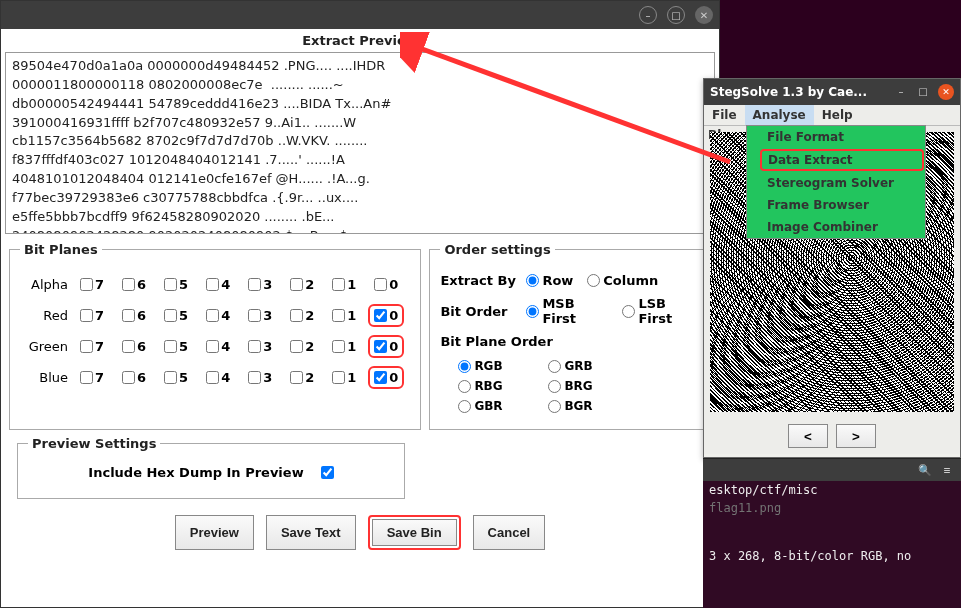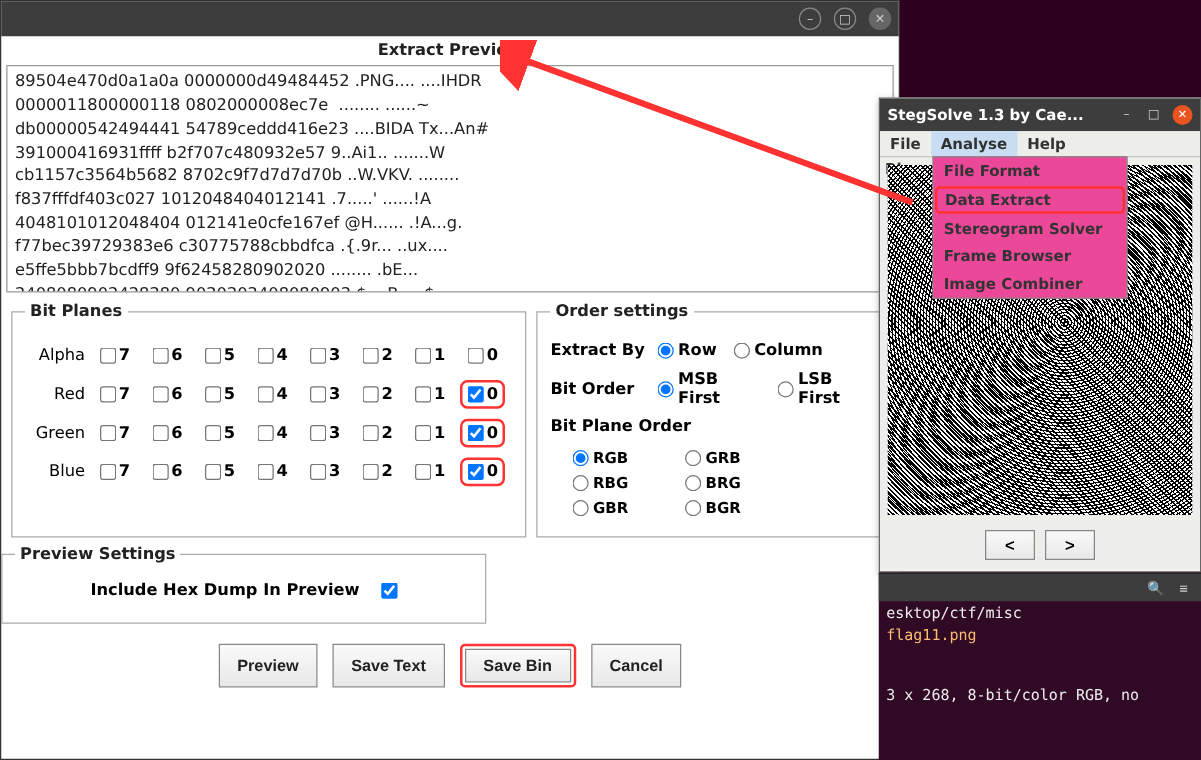--- a/index.html
+++ b/index.html
@@ -16,42 +16,42 @@
 legend { font-weight: bold; font-size: 13px; padding: 0 4px; color: #222; }
 .bit-planes { width: 388px; }
 .order-settings { flex: 1; }
 .bp-row { display: flex; align-items: center; margin: 8px 0; }
 .bp-label { width: 54px; text-align: right; font-weight: normal; padding-right: 6px; font-size: 13px; }
 .bp-cell { display: flex; align-items: center; gap: 2px; margin-right: 6px; }
 .bp-cell input { margin: 0; }
 .bp-num { font-weight: bold; font-size: 13px; }
 .highlight-col { border: 2px solid #ff3232; border-radius: 6px; padding: 2px 4px; }
 .nohl { padding: 2px 4px; border: 2px solid transparent; }
-.preview-settings { margin: 6px 8px 0 0; width: 388px; }
+.preview-settings { margin: 6px 8px 0 16px; width: 388px; }
 .preview-settings .ps-row { display: flex; align-items: center; justify-content: center; gap: 17px; font-weight: bold; font-size: 13px; padding: 6px 0; }
 .os-row { display: flex; align-items: center; gap: 8px; margin: 8px 0; font-size: 13px; }
 .os-row .lbl { font-weight: bold; min-width: 78px; }
 .radio-group { display: flex; gap: 14px; align-items: center; }
 .radio-item { display: flex; align-items: center; gap: 3px; font-weight: bold; }
 .bpo-title { font-weight: bold; margin-top: 0; font-size: 13px; }
 .bpo-grid { display: grid; grid-template-columns: 80px 80px; gap: 6px 10px; margin: 10px 0 4px 18px; }
 .btn-row { display: flex; gap: 12px; justify-content: center; margin-top: 16px; }
 button.app-btn { background: linear-gradient(#fafafa,#e8e8e8); border: 1px solid #888; padding: 5px 14px; font-weight: bold; font-size: 13px; cursor: pointer; color: #222; }
 .red-box { border: 2px solid #ff3232; border-radius: 4px; padding: 2px; }
 .steg-window { position: absolute; right: 0; top: 78px; width: 258px; height: 380px; background: #f0f0ec; border: 1px solid #666; box-shadow: 0 2px 6px rgba(0,0,0,.3); }
 .steg-titlebar { height: 26px; background: #3d3d3d; display: flex; align-items: center; justify-content: space-between; padding: 0 6px; color: #fff; font-size: 12px; }
 .steg-tb-btns { display: flex; gap: 8px; }
 .steg-close { width: 16px; height: 16px; border-radius: 50%; background: #e95420; display: flex; align-items: center; justify-content: center; font-size: 9px; color: #fff; }
 .steg-min, .steg-max { width: 14px; height: 14px; display: flex; align-items: center; justify-content: center; color:#ccc; font-size:10px;}
 .menubar { display: flex; background: #ededea; border-bottom: 1px solid #bbb; font-size: 12px; }
 .menubar .menu { padding: 3px 8px; cursor: pointer; font-weight: bold; color: #333; }
 .menubar .menu.active { background: #c8ddf2; }
 .steg-body { position: relative; height: calc(100% - 50px); background: #ededea; }
 .steg-label { position: absolute; left: 4px; top: 2px; font-weight: bold; font-size: 12px; color: #333; }
-.dropdown { position: absolute; left: 0; top: 0; width: 156px; background: #ec4899; border: 1px solid #888; z-index: 5; }
+.dropdown { position: absolute; left: 0; top: 0; width: 180px; background: #22c55e; border: 1px solid #888; z-index: 5; padding-left: 12px; }
 .dropdown .item { padding: 4px 8px; font-weight: bold; font-size: 12px; color: #333; cursor: pointer; }
 .dropdown .item.hl { border: 2px solid #ff3232; border-radius: 4px; padding: 2px 6px; margin: 1px; }
 .steg-image { position: absolute; left: 6px; top: 6px; right: 6px; height: 280px; background: #fff; overflow: hidden; }
 .noise { width:100%; height:100%; background: repeating-radial-gradient(circle at 58% 45%, #000 0px, #000 1px, #fff 1px, #fff 2.5px), repeating-linear-gradient(45deg, #000 0 1px, #fff 1px 3px); background-blend-mode: multiply; filter: contrast(160%); }
 .nav-btns { position: absolute; bottom: 6px; left: 50%; transform: translateX(-50%); display: flex; gap: 8px; }
 .nav-btns button { width: 40px; height: 24px; border:1px solid #888; background: linear-gradient(#fafafa,#e8e8e8); font-weight: bold; cursor:pointer; }
 .terminal { position: absolute; right: 0; bottom: 0; width: 258px; height: 150px; background: #300a24; color: #eee; font-family: monospace; font-size: 12px; border-top: 1px solid #222; padding-top: 22px; }
 .term-tb { position:absolute; top:0; left:0; right:0;height:22px; background:#3d3d3d; display:flex; align-items:center; justify-content:flex-end; padding:0 6px; gap:6px;}
 .term-tb .sym{color:#ccc; font-size:11px; width:16px; text-align:center; cursor:pointer;}
 .term-line { padding: 2px 6px; white-space: nowrap; overflow:hidden; }
@@ -333,21 +333,21 @@
     </div>
   </div>
 </div>
 
 <div class="terminal">
   <div class="term-tb">
     <span class="sym">🔍</span>
     <span class="sym">≡</span>
   </div>
   <div class="term-line">esktop/ctf/misc</div>
-  <div class="term-line" style="color:#fdba74;">flag11.png</div>
+  <div class="term-line" style="color:#737373;">flag11.png</div>
   <div class="term-line" style="margin-top:30px;">3 x 268, 8-bit/color RGB, no</div>
 </div>
 
 <svg class="arrow" style="left:400px; top:32px; width:340px; height:140px;" viewBox="0 0 340 140">
   <defs>
       <marker id="ah" markerWidth="10" markerHeight="10" refX="2" refY="5" orient="auto">
     <polygon points="0,0 10,5 0,10" fill="#ff3232"></polygon>
       </marker>
     </defs>
   <line x1="330" y1="130" x2="14" y2="14" stroke="#ff3232" stroke-width="5" marker-end="url(#ah)"></line>

